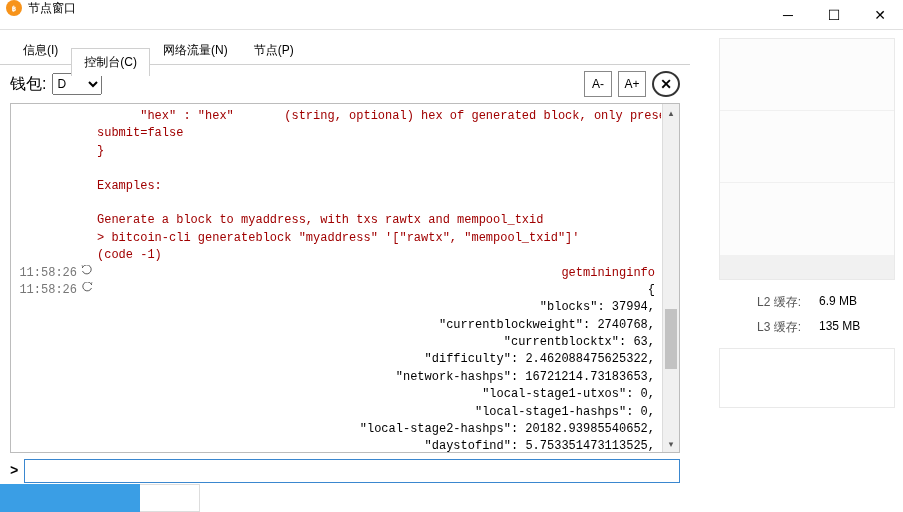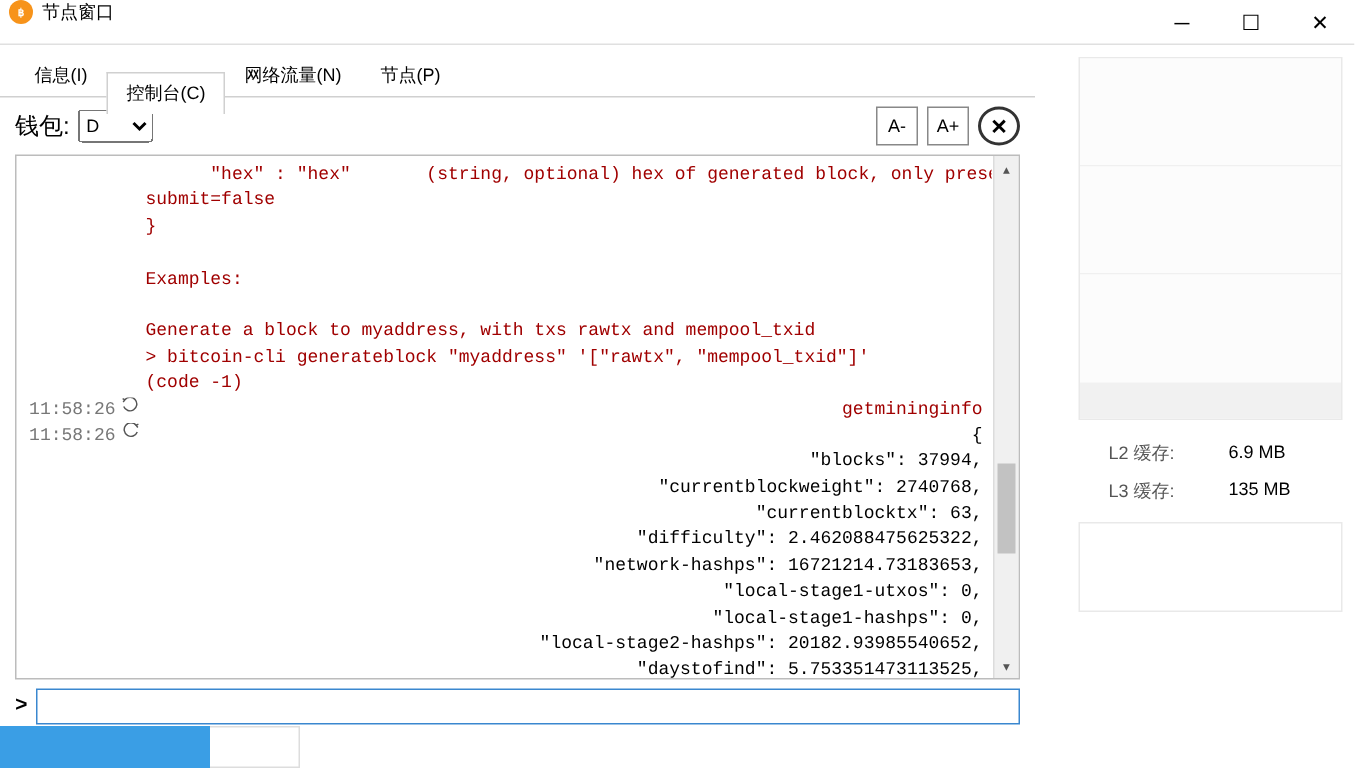--- a/index.html
+++ b/index.html
@@ -37,21 +37,21 @@
 .icon-col { width: 20px; flex-shrink: 0; color: #555; display:flex; justify-content:center; }
 .icon-col svg { width:12px; height:12px; }
 .msg { flex: 1; white-space: pre; }
 .red { color: #a00000; }
 .indent { padding-left: 80px; white-space: pre; }
 
 .input-row { margin: 6px 10px 0; display: flex; align-items: center; }
 .input-row .prompt { font-family: "Courier New", monospace; font-size: 14px; font-weight: bold; margin-right: 6px; }
 .input-row input { flex: 1; height: 24px; border: 1px solid #3a87cf; padding: 2px 4px; font-family: "Courier New", monospace; font-size: 12px; outline: none; }
 
-.side-panel { position: absolute; right: 0; top: 30px; width: 184px; }
+.side-panel { position: absolute; right: 0; top: 30px; width: 184px; text-align: center; }
 .side-box { border: 1px solid #e9e9e9; margin: 8px 8px 0 0; padding: 0; }
 .side-stripe { height: 72px; background: #fcfcfc; border-bottom: 1px solid #f0f0f0; }
 .side-gray { height: 24px; background: #f1f1f1; }
 .stat-row { display:flex; padding: 4px 0 4px 20px; font-size: 12px; }
 .stat-row .lbl { width: 80px; color:#555; }
 .stat-row .val { }
 
 .bottom-bar { position: absolute; bottom: 0; left: 0; width: 200px; height: 28px; display:flex; }
 .bb-blue { width: 140px; background: #3a9ee5; }
 .bb-white { flex:1; border: 1px solid #ddd; border-left:none; display:flex; align-items:center; justify-content:center; font-size:11px; color:#999; }

